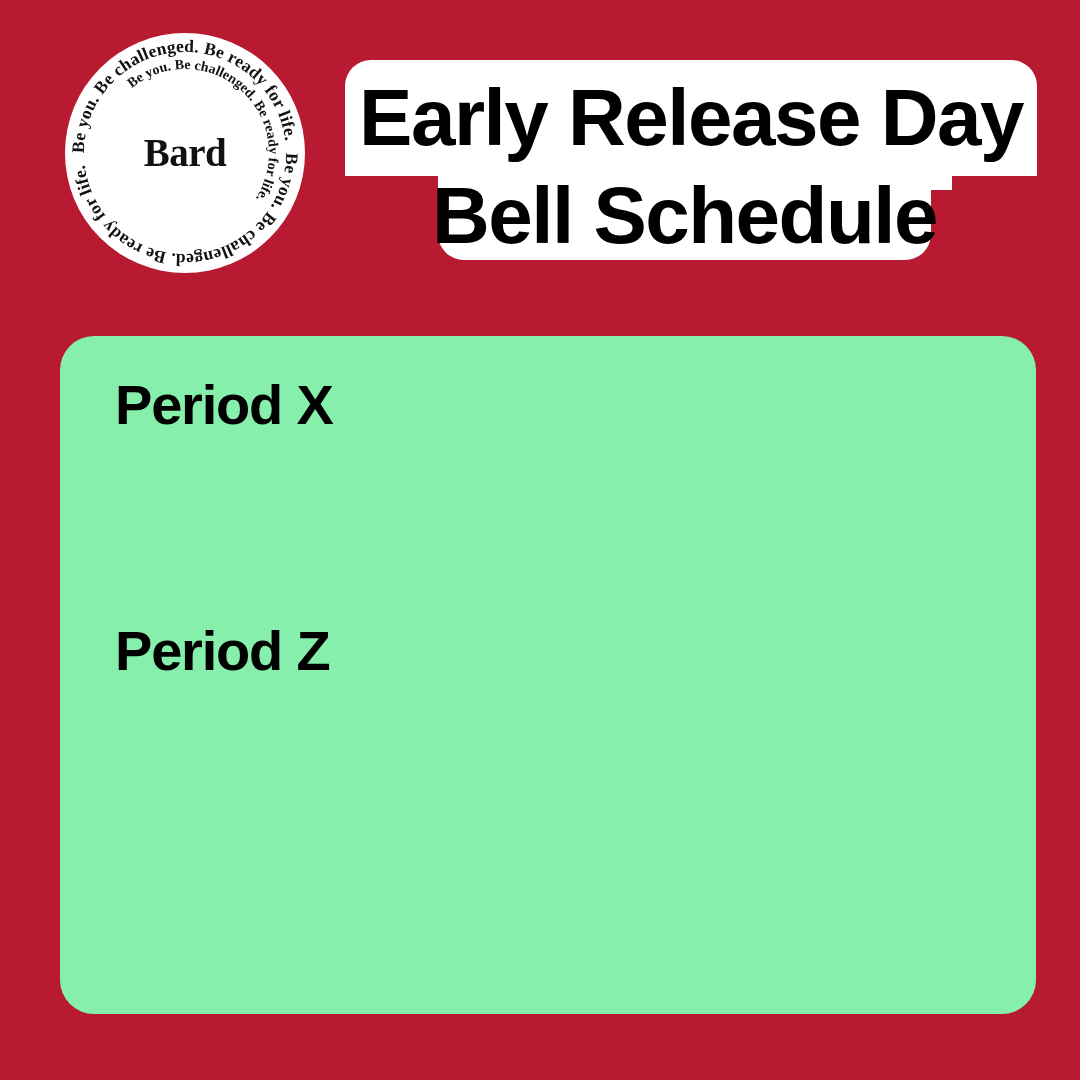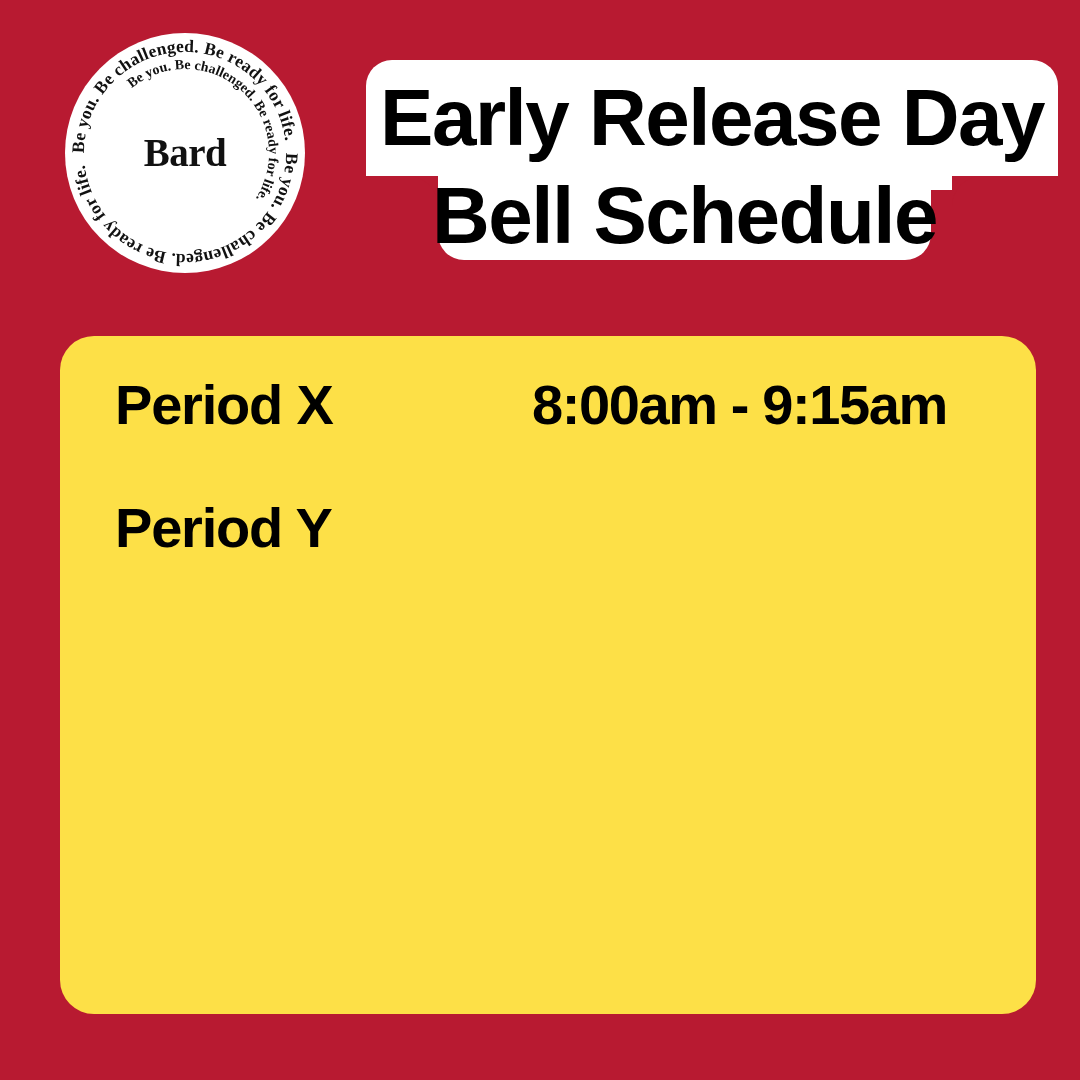--- a/index.html
+++ b/index.html
@@ -59,21 +59,21 @@
 
   
   .title-plate {
     position: absolute;
     background: #FFFFFF;
     display: flex;
     align-items: center;
     box-sizing: border-box;
   }
   #title-line-1 {
-    left: 366px;
+    left: 345px;
     top: 60px;
     width: 692px;
     height: 116px;
     border-radius: 26px 26px 0 0;
     justify-content: center;
   }
   #title-line-2 {
     left: 438px;
     top: 172px;
     width: 493px;
@@ -133,21 +133,21 @@
     background: #B81A31;
   }
 
   
   #schedule-card {
     position: absolute;
     left: 60px;
     top: 336px;
     width: 976px;
     height: 678px;
-    background: #fde047;
+    background: #86efac;
     border-radius: 34px;
     box-sizing: border-box;
     padding: 36px 4px 0 0;
   }
   #schedule-rows {
     display: flex;
     flex-direction: column;
   }
   .schedule-row {
     display: flex;
@@ -212,25 +212,24 @@
 
 <div class="title-plate" id="title-line-2">
   <span class="title-text">Bell Schedule</span>
 </div>
 
 <div id="schedule-card">
   <div id="schedule-rows">
 
     <div class="schedule-row">
       <div class="row-label">Period X</div>
-      <div class="row-time">8:00am - 9:15am</div>
     </div>
-
-    <div class="schedule-row">
-      <div class="row-label">Period Y</div>
-    </div>
-
 
     <div class="schedule-row">
     </div>
 
+
+    <div class="schedule-row">
+      <div class="row-label">Period Z</div>
+    </div>
+
   </div>
 </div>
 
 </body></html>

